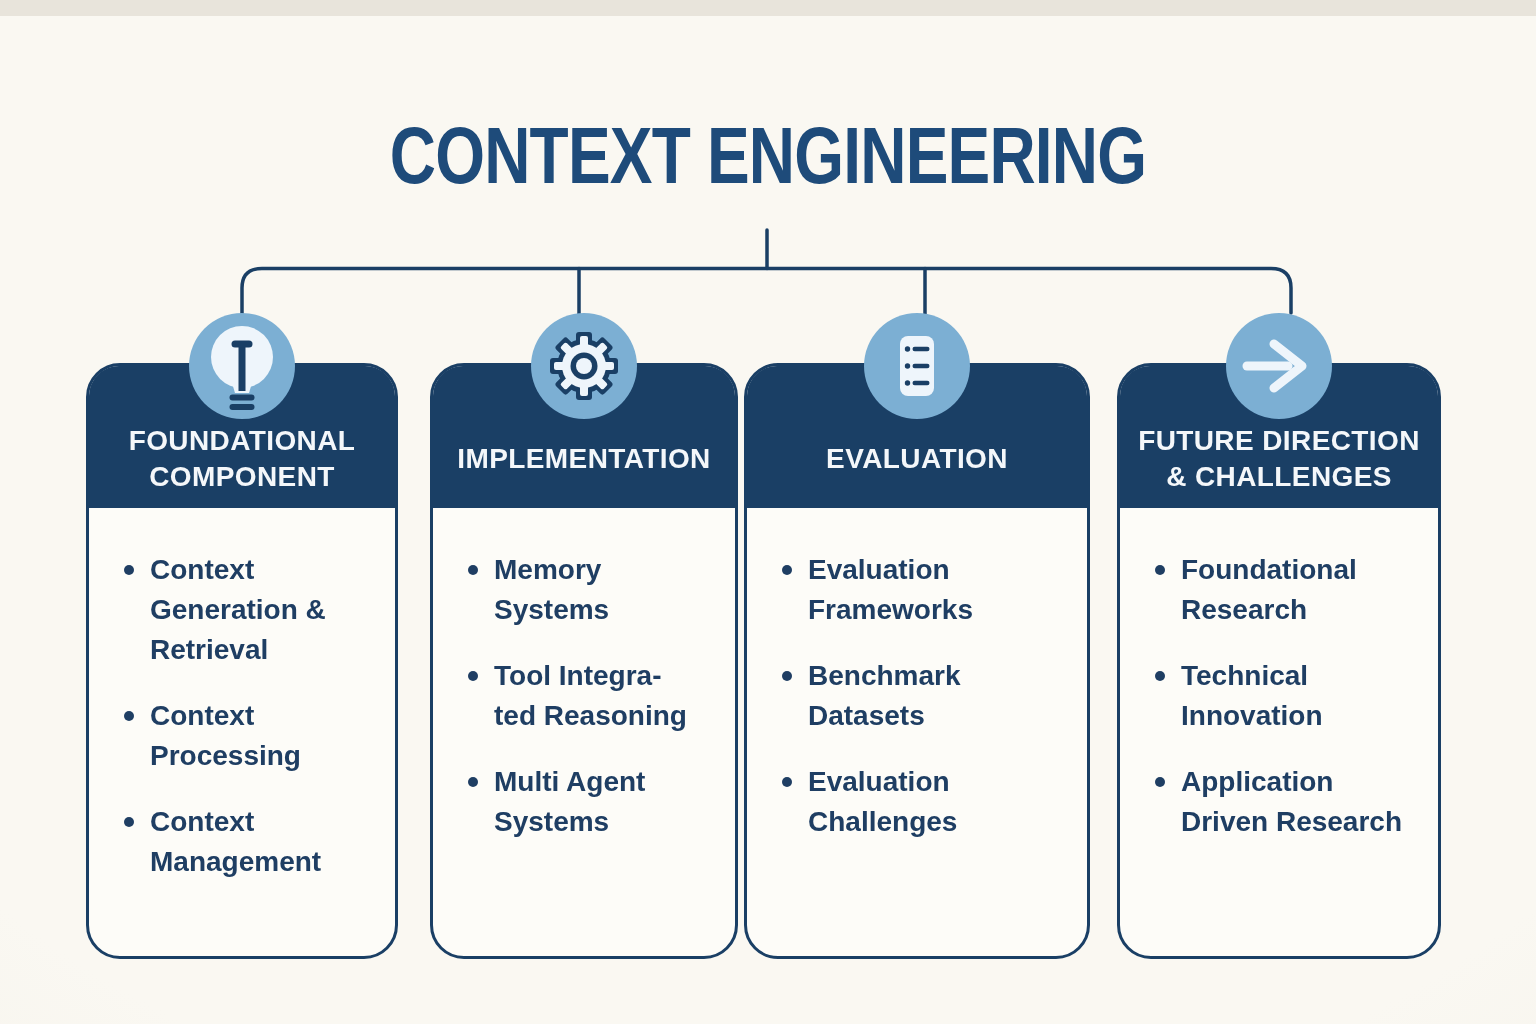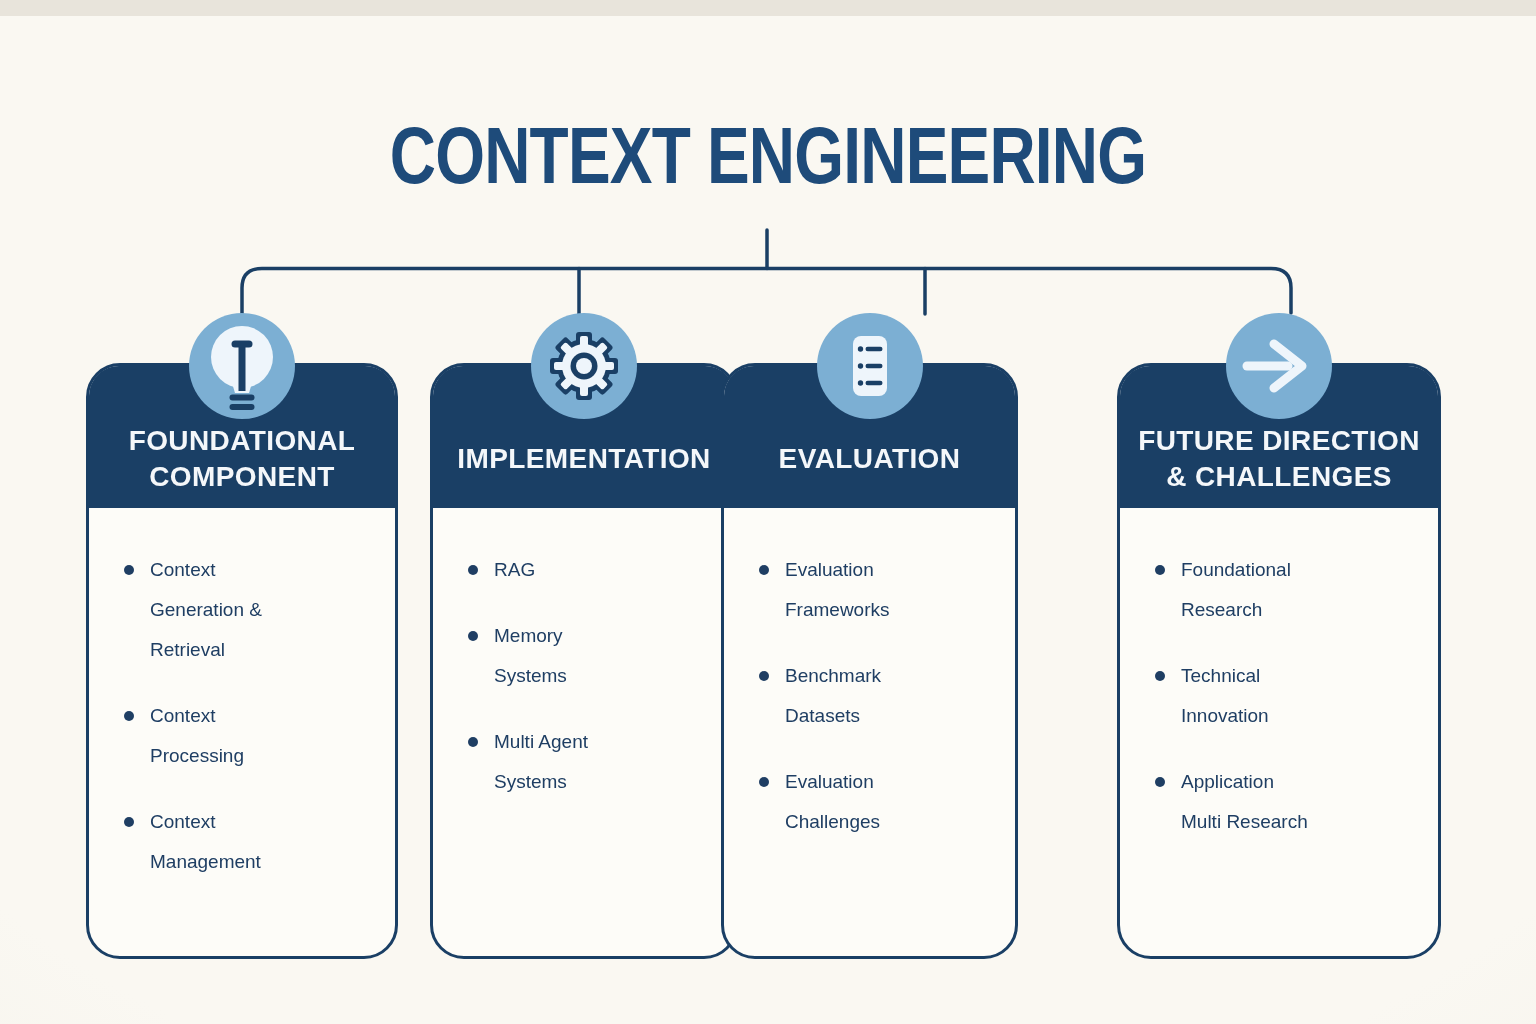--- a/index.html
+++ b/index.html
@@ -28,21 +28,21 @@
   .cards{position:absolute;left:0;top:0;width:100%;height:100%;z-index:2;}
   .card{
     position:absolute;top:347px;height:596px;
     box-sizing:border-box;
     background:var(--card-bg);
     border:3px solid var(--navy);
     border-radius:34px;
   }
   .card:nth-child(1){left:86px;width:312px;}
   .card:nth-child(2){left:430px;width:308px;}
-  .card:nth-child(3){left:721px;width:297px;}
+  .card:nth-child(3){left:744px;width:346px;}
   .card:nth-child(4){left:1117px;width:324px;}
   .card-header{
     position:absolute;top:0;left:0;right:0;height:142px;
     box-sizing:border-box;
     background:var(--navy);
     border-radius:30px 30px 0 0;
     display:flex;align-items:center;justify-content:center;
     padding:50px 12px 6px;
   }
   .card-title{
@@ -62,21 +62,21 @@
   .icon-circle svg{position:absolute;left:0;top:0;}
   .card-items{
     position:absolute;top:142px;left:0;right:0;
     margin:0;list-style:none;
     padding:42px 14px 0 34px;
   }
   .card-items li{
     position:relative;
     padding-left:27px;
     margin-bottom:26px;
-    font-size:19px;line-height:40px;font-weight:400;
+    font-size:28px;line-height:40px;font-weight:700;
     color:var(--item-text);
     white-space:pre-line;
   }
   .card-items li::before{
     content:"";
     position:absolute;left:1px;top:15px;
     width:10px;height:10px;border-radius:50%;
     background:var(--item-text);
   }
 </style>
@@ -140,23 +140,24 @@
                 <rect x="-4" y="-30" width="8" height="60" rx="2" transform="rotate(90)"></rect>
                 <rect x="-4" y="-30" width="8" height="60" rx="2" transform="rotate(135)"></rect>
                 <circle r="22"></circle>
               </g>
               <circle r="13.5" style="fill:var(--navy)"></circle>
               <circle r="8" style="fill:var(--icon-fill)"></circle>
             </g>
           </svg>
         </div>
     <ul class="card-items">
-          <li>RAG</li>
           <li>Memory
 Systems</li>
+          <li>Tool Integra-
+ted Reasoning</li>
           <li>Multi Agent
 Systems</li>
         </ul>
   </section>
       <section class="card">
     <div class="card-header">
       <h2 class="card-title">EVALUATION</h2>
     </div>
     <div class="icon-circle">
           <svg width="106" height="106" viewBox="0 0 106 106">
@@ -190,17 +191,17 @@
               <path d="M48 31 L76 53 L48 75"></path>
             </g>
           </svg>
         </div>
     <ul class="card-items">
           <li>Foundational
 Research</li>
           <li>Technical
 Innovation</li>
           <li>Application
-Multi Research</li>
+Driven Research</li>
         </ul>
   </section>
     </div>
 </div>
 
 </body></html>

